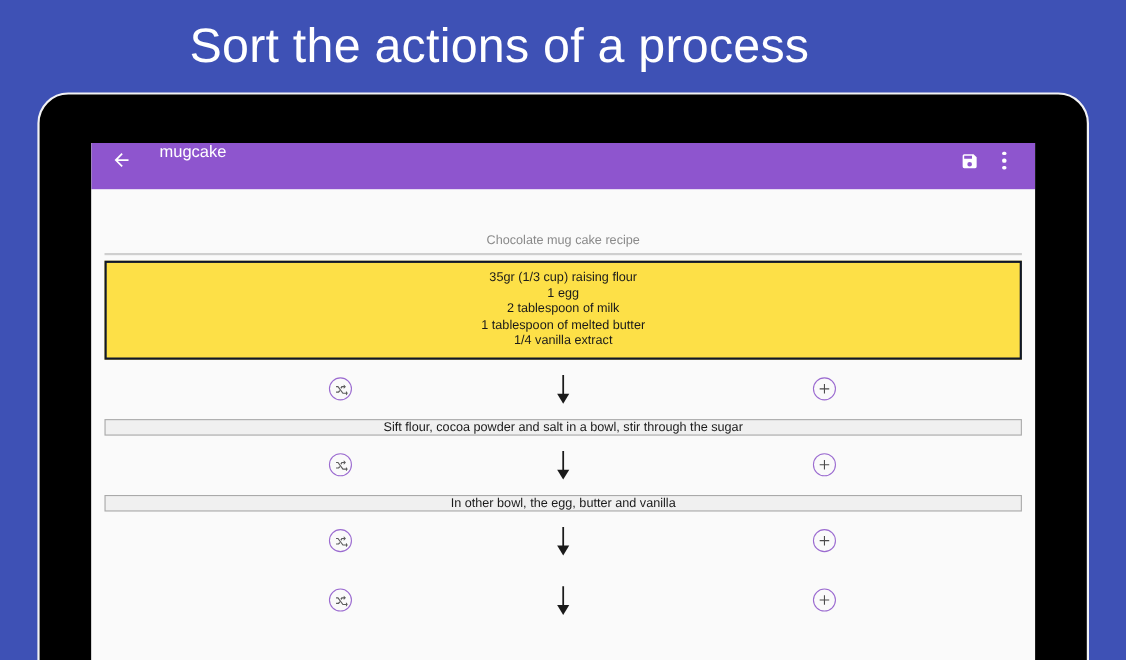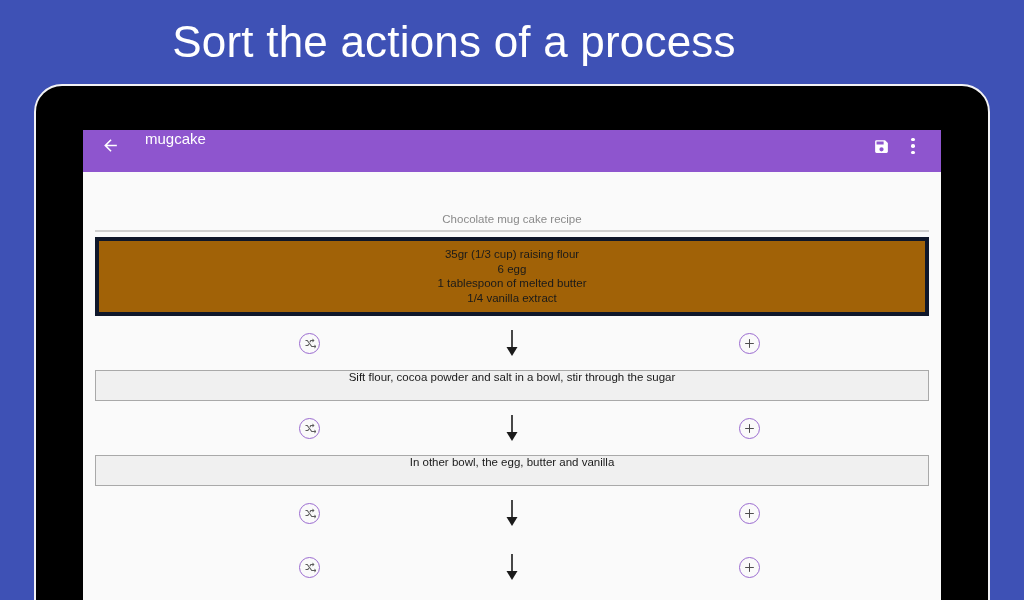--- a/index.html
+++ b/index.html
@@ -129,22 +129,22 @@
     text-align: center;
     font-size: 11.5px;
     color: #8a8a8a;
     padding: 4px 0 5px 0;
     border-bottom: 2px solid #cfcfcf;
     margin-bottom: 5px;
     margin-top: 31px;
   }
 
   .ingredients-box {
-    border: 4px solid #0f172a;
-    background: #a16207;
+    border: 2px solid #0f172a;
+    background: #fde047;
     padding: 6px 8px 7px 8px;
     text-align: center;
   }
 
   .ingredient-line {
     font-size: 11.5px;
     color: #1a1a1a;
     line-height: 14.6px;
     white-space: nowrap;
   }
@@ -181,23 +181,23 @@
     height: 30px;
     display: flex;
     align-items: center;
     justify-content: center;
   }
 
   
   .step-box {
     border: 1px solid #a9a9a9;
     background: #f0f0f0;
-    height: 31px;
-    display: flex;
-    align-items: flex-start;
+    height: 15px;
+    display: flex;
+    align-items: flex-end;
     justify-content: center;
     cursor: pointer;
   }
 
   .step-text {
     font-size: 11.5px;
     color: #1a1a1a;
     white-space: nowrap;
   }
 </style>
@@ -231,21 +231,22 @@
         <i></i>
       </div>
     </div>
 
     <div class="content">
 
       <div class="recipe-title">Chocolate mug cake recipe</div>
 
       <div class="ingredients-box">
         <div class="ingredient-line">35gr (1/3 cup) raising flour</div>
-        <div class="ingredient-line">6 egg</div>
+        <div class="ingredient-line">1 egg</div>
+        <div class="ingredient-line">2 tablespoon of milk</div>
         <div class="ingredient-line">1 tablespoon of melted butter</div>
         <div class="ingredient-line">1/4 vanilla extract</div>
       </div>
 
       <div class="connector-row">
         <div class="icon-circle shuffle-pos">
           <svg width="12" height="12" viewBox="0 0 24 24">
             <path d="M17 3l4 4-4 4V8h-2.5l-2 3-1.5-2.2L13 6h4V3zM3 6h4l9 12h5v-3l4 4-4 4v-3h-6L6 8H3V6zm0 10h4l2-2.7 1.5 2.2L8 18H3v-2z" fill="#5c5c5c"></path>
           </svg>
         </div>

